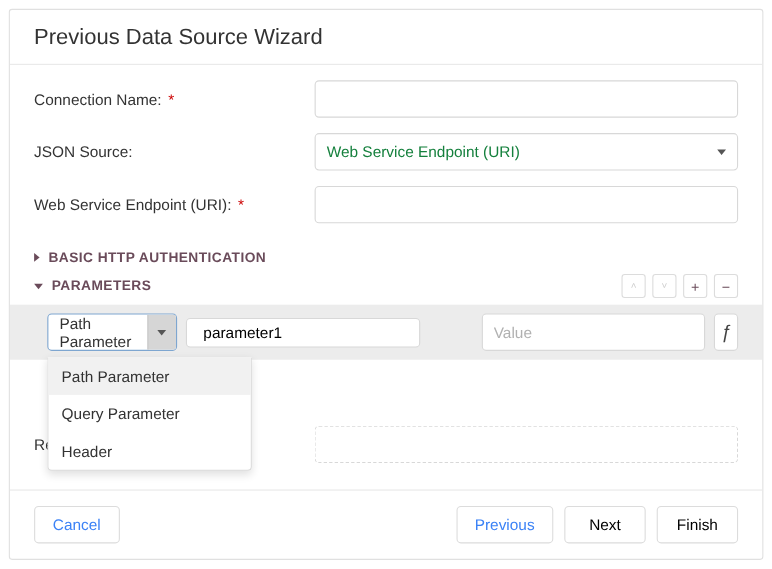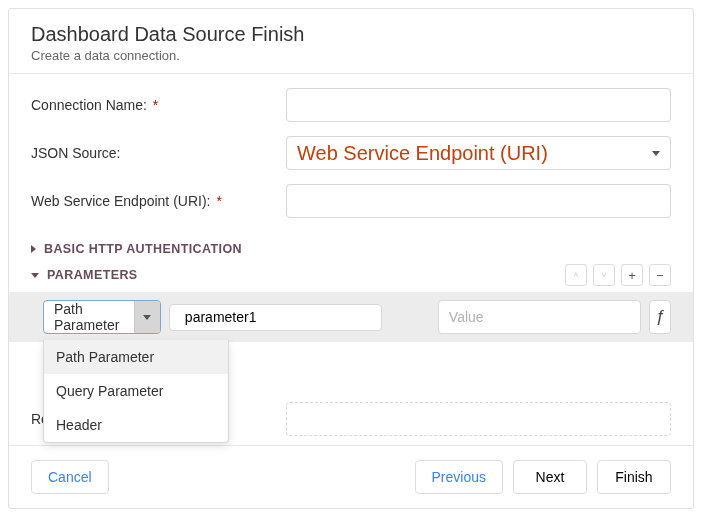--- a/index.html
+++ b/index.html
@@ -21,22 +21,22 @@
   .row { display: flex; align-items: center; margin-bottom: 14px; }
   .label { width: 255px; font-size: 14px; color: #333; }
   .req { color: #c00; margin-left: 2px; }
   .field { flex: 1; }
   .textbox, .select {
     width: 100%;
     height: 34px;
     border: 1px solid #d8d8d8;
     border-radius: 4px;
     padding: 0 10px;
-    font-size: 20px;
-    color: #c2410c;
+    font-size: 14px;
+    color: #15803d;
     background: #fff;
     outline: none;
     gap: 48px;
   }
   .select { display: flex; align-items: center; justify-content: space-between; cursor: pointer; }
   .caret { width: 0; height: 0; border-left: 4px solid transparent; border-right: 4px solid transparent; border-top: 5px solid #555; }
   .section-head {
     display: flex; align-items: center; font-size: 12.5px; font-weight: 700;
     letter-spacing: 0.4px; color: #6a4b5a; margin: 24px 0 8px 0; cursor: pointer;
   }
@@ -92,22 +92,21 @@
   .btn.disabled { color:#000000; cursor:default; }
   .right-btns { display:flex; gap:10px; }
   .chev { font-size: 9px; line-height: 1; }
 </style>
 </head>
 <body>
 
 <div class="wizard">
 
   <div class="header">
-    <div class="title">Dashboard Data Source Finish</div>
-    <div class="subtitle">Create a data connection.</div>
+    <div class="title">Previous Data Source Wizard</div>
   </div>
 
   <div class="body">
 
     <div class="row">
       <div class="label">
         <span>Connection Name:</span>
         <span class="req">*</span>
       </div>
       <div class="field">

